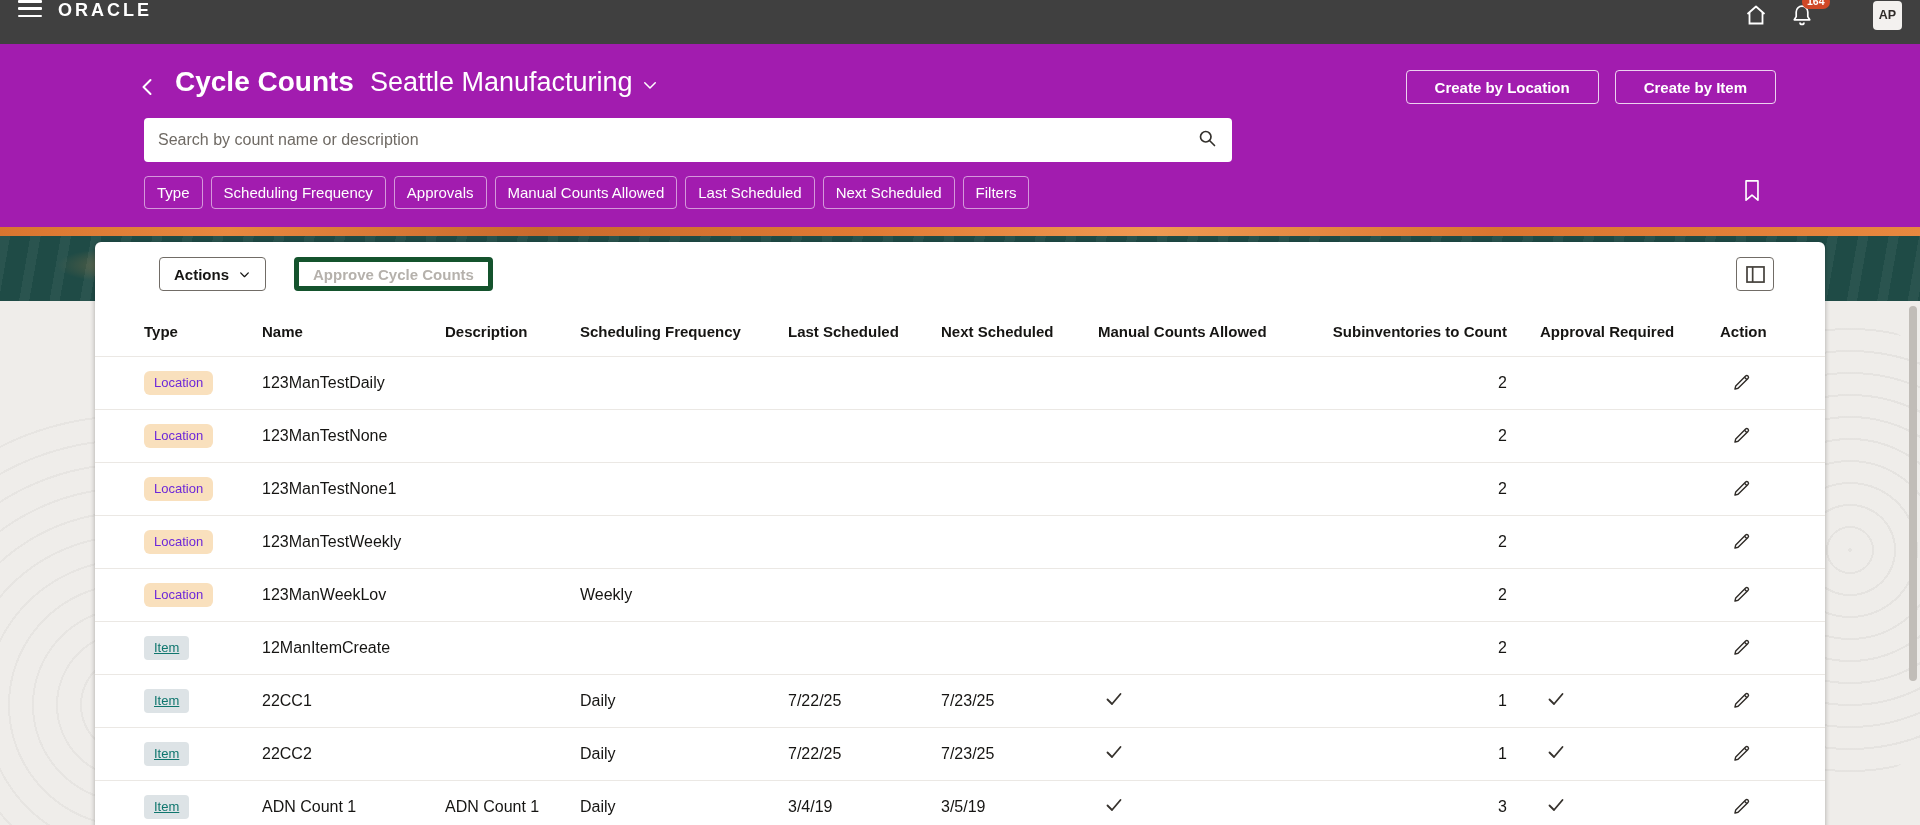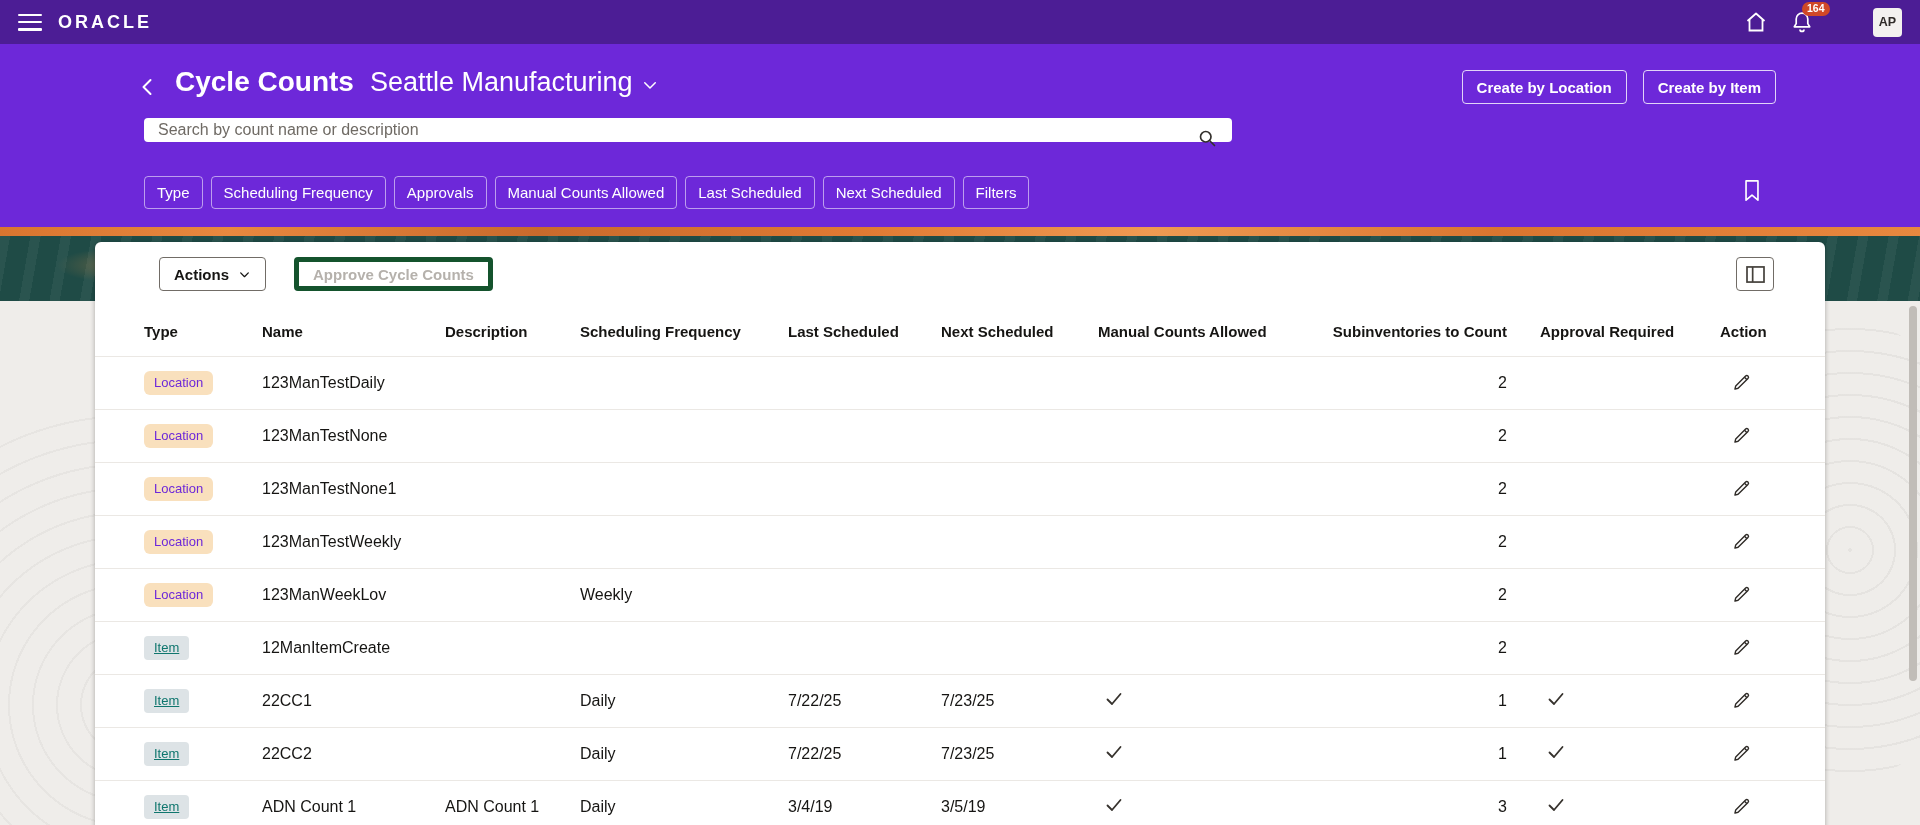--- a/index.html
+++ b/index.html
@@ -18,52 +18,52 @@
   }
   .decor-right {
     position: absolute; right: -70px; top: 320px; width: 280px; height: 460px;
     border-radius: 50%; z-index: 1;
     background: repeating-radial-gradient(circle, rgba(49,45,42,0.05) 0 2px, transparent 2px 22px);
   }
 
   
   .topbar {
     position: absolute; top: 0; left: 0; right: 0; height: 44px;
-    background: #4c1d95; display: flex; align-items: center; padding: 0 18px; z-index: 30;
+    background: #404040; display: flex; align-items: flex-start; padding: 0 18px; z-index: 30;
   }
   .hamburger { width: 24px; height: 17px; display: flex; flex-direction: column; justify-content: space-between; cursor: pointer; }
   .hamburger span { height: 2.5px; background: #fff; border-radius: 1px; }
   .brand { color: #fff; font-size: 18px; font-weight: 700; letter-spacing: 3px; margin-left: 16px; }
   .topbar-right { margin-left: auto; display: flex; align-items: center; gap: 16px; }
   .tb-icon { position: relative; width: 30px; height: 30px; display: flex; align-items: center; justify-content: center; cursor: pointer; }
   .badge-count {
     position: absolute; top: -5px; left: 15px; background: #cf4827; color: #fff;
     font-size: 10.5px; font-weight: 700; padding: 1px 5px; border-radius: 9px; line-height: 1.1;
   }
   .avatar {
     width: 29px; height: 29px; border-radius: 4px; background: #f3f1ef; color: #2f2b28;
     font-size: 12.5px; font-weight: 700; display: flex; align-items: center; justify-content: center;
     margin-left: 40px; cursor: pointer;
   }
 
   
-  .hero { position: absolute; top: 44px; left: 0; width: 100%; height: 183px; background: #6d28d9; z-index: 5; }
+  .hero { position: absolute; top: 44px; left: 0; width: 100%; height: 183px; background: #a21caf; z-index: 5; }
   .back-btn {
     position: absolute; top: 30px; left: 134px; width: 28px; height: 28px;
     background: transparent; border: none; padding: 0; cursor: pointer;
   }
   .title-row { position: absolute; top: 22px; left: 175px; display: flex; align-items: center; gap: 16px; }
   .page-title { margin: 0; color: #fff; font-size: 28px; font-weight: 700; }
   .context-switcher { display: flex; align-items: center; gap: 8px; color: #fff; font-size: 27px; font-weight: 400; cursor: pointer; }
   .hero-buttons { position: absolute; top: 26px; right: 144px; display: flex; gap: 16px; }
   .hero-btn {
-    height: 34px; padding: 0 14px; border: 1px solid rgba(255,255,255,0.8); border-radius: 4px;
+    height: 34px; padding: 0 28px; border: 1px solid rgba(255,255,255,0.8); border-radius: 4px;
     background: transparent; color: #fff; font-size: 15px; font-weight: 600; font-family: inherit; cursor: pointer;
   }
-  .search-wrap { position: absolute; top: 74px; left: 144px; width: 1088px; height: 24px; }
+  .search-wrap { position: absolute; top: 74px; left: 144px; width: 1088px; height: 44px; }
   .search-input {
     width: 100%; height: 100%; border: none; border-radius: 4px; padding: 0 50px 0 14px;
     font-size: 16px; font-family: inherit; color: #161513; background: #fff; outline: none;
   }
   .search-input::placeholder { color: #6f6a64; }
   .search-icon { position: absolute; right: 15px; top: 10px; width: 20px; height: 20px; cursor: pointer; }
   .chips { position: absolute; top: 132px; left: 144px; display: flex; gap: 8px; }
   .chip {
     height: 33px; display: flex; align-items: center; padding: 0 12px;
     border: 1px solid rgba(255,255,255,0.55); border-radius: 4px; color: #fff; font-size: 15px; cursor: pointer;

